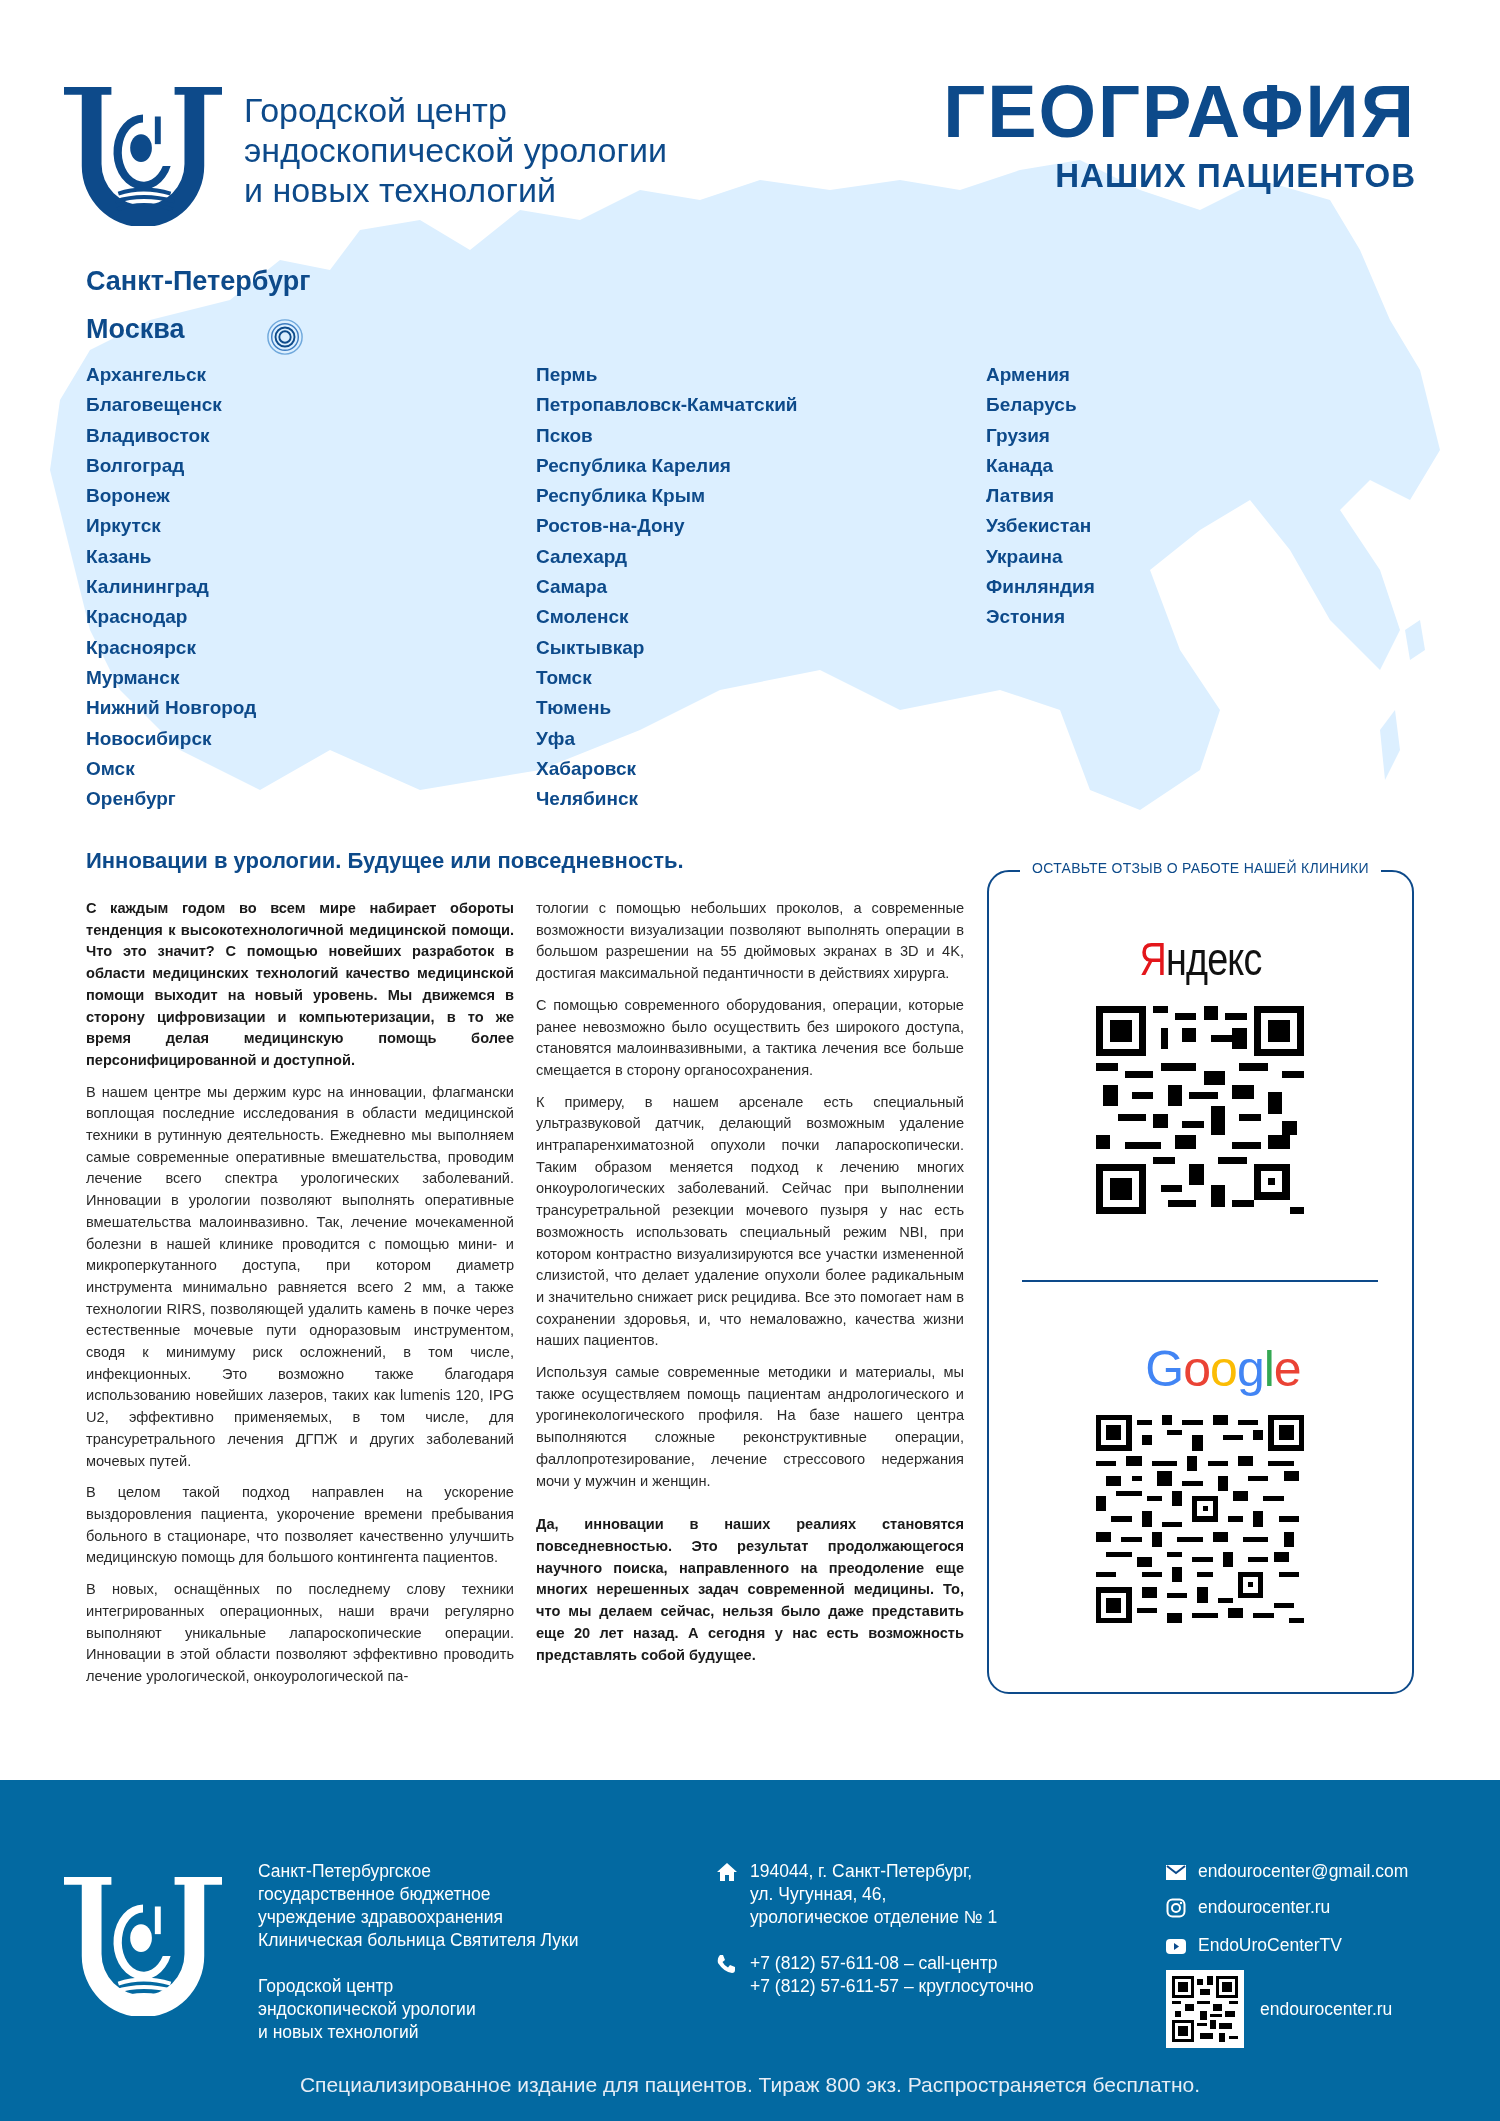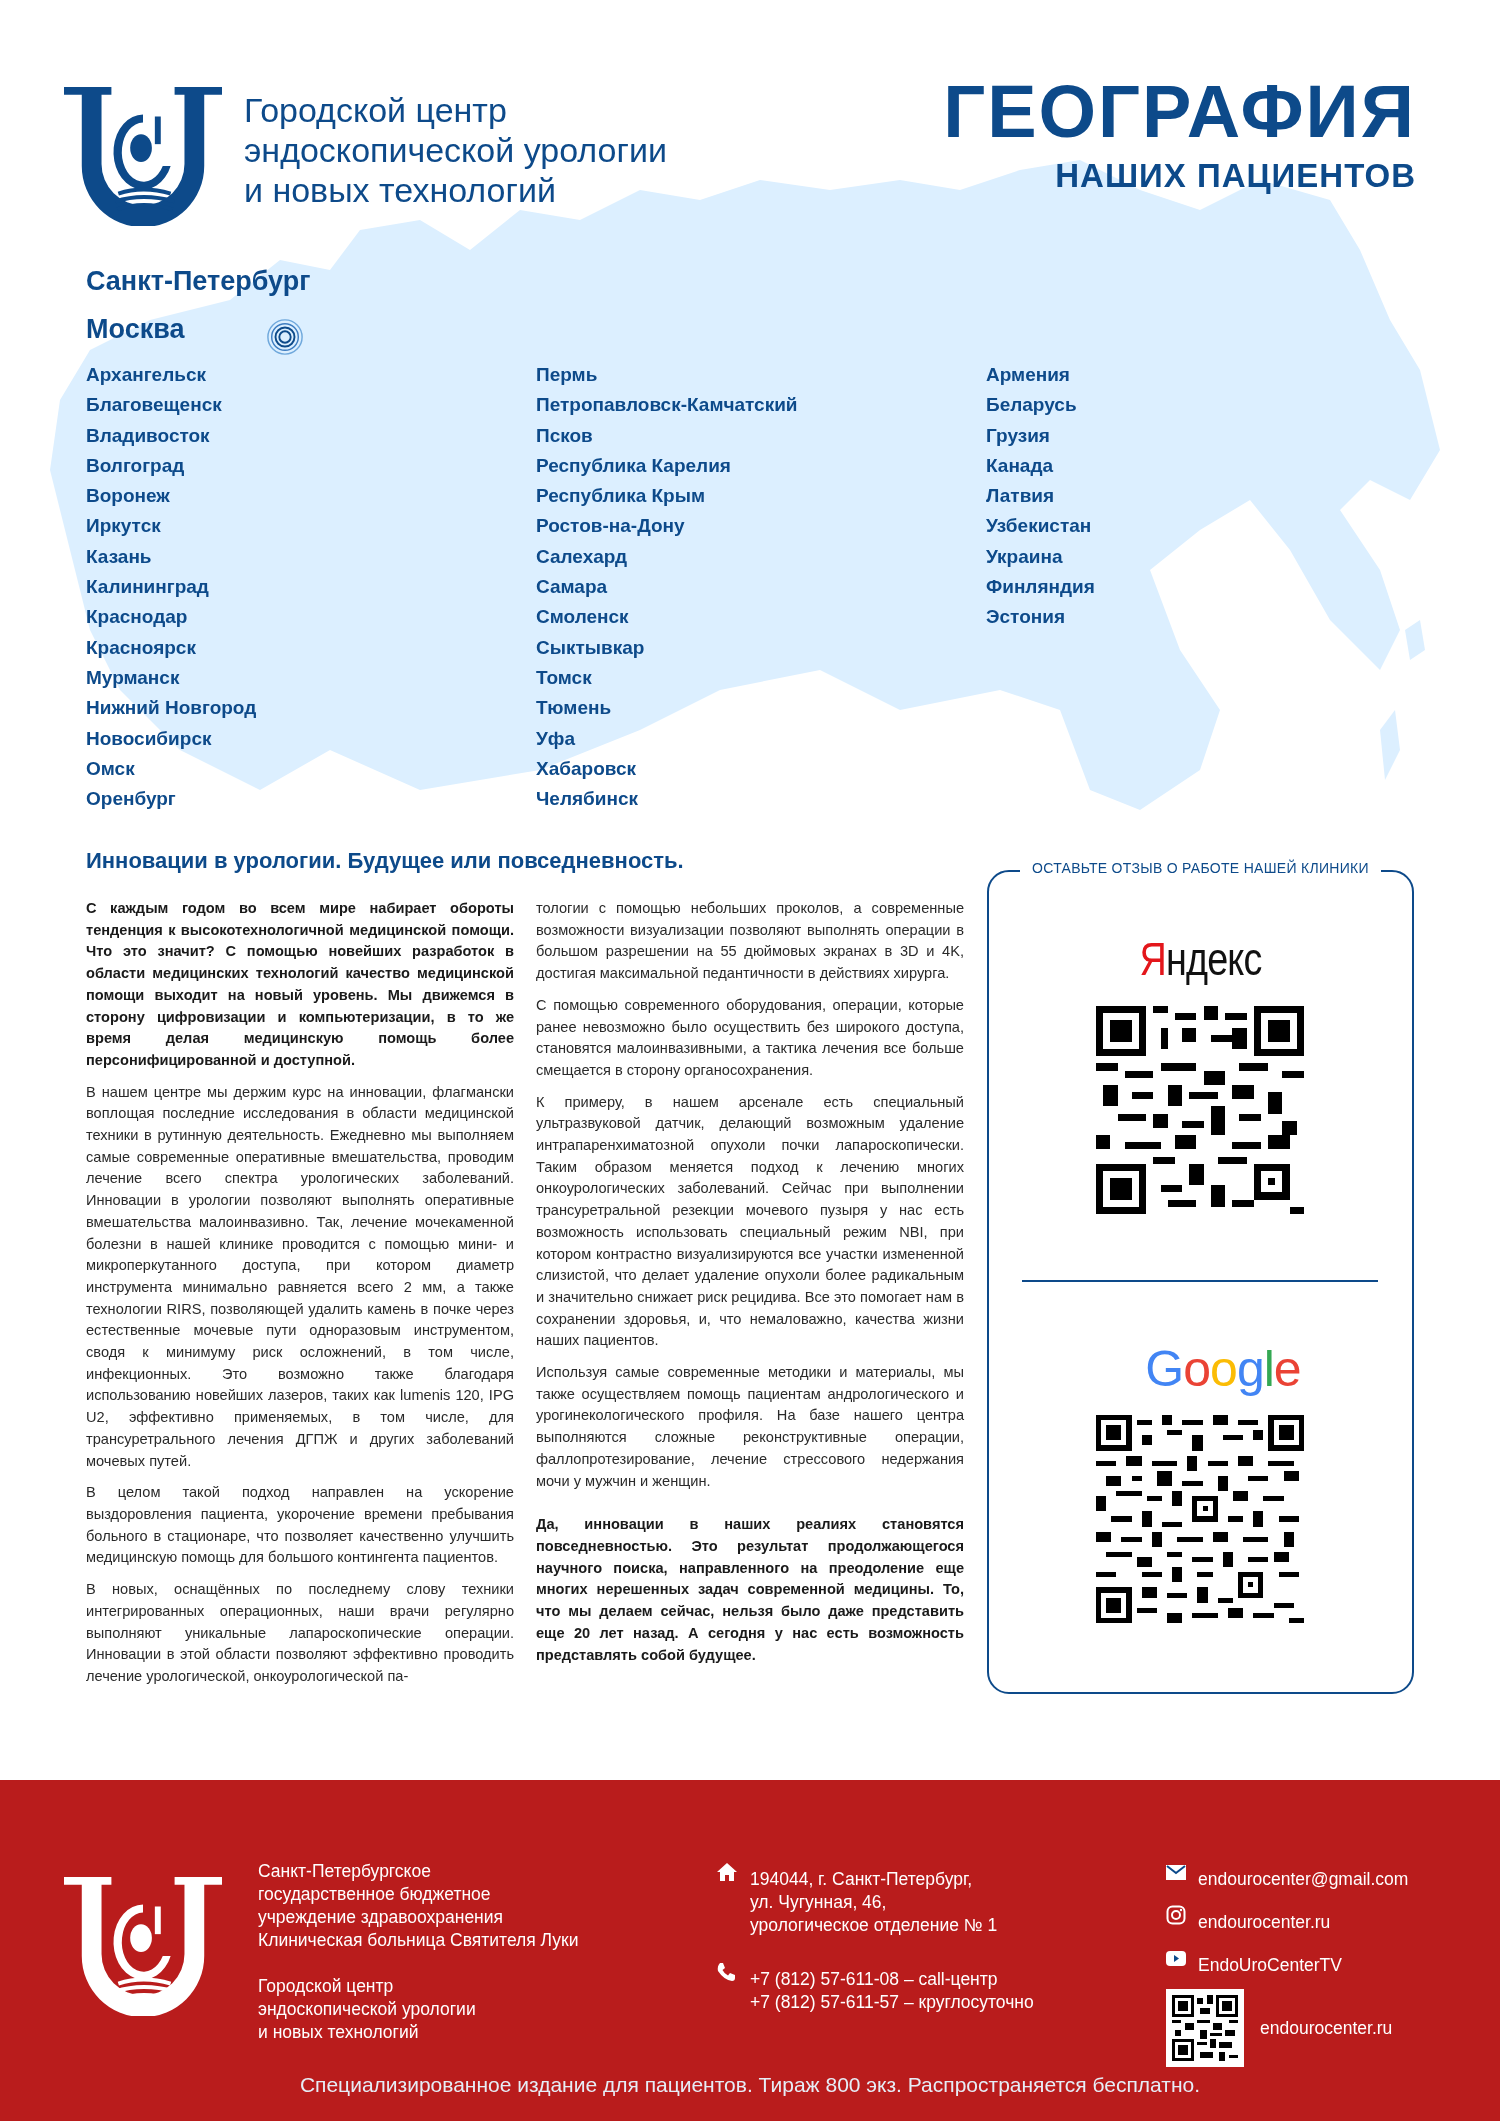--- a/index.html
+++ b/index.html
@@ -41,28 +41,28 @@
   .yandex-logo .y { color: #e3161b; }
   .yandex-logo .rest { color: #111; }
   .qr { position: absolute; background: #fff; }
   .qr-yandex { left: 1096px; top: 1006px; width: 208px; height: 208px; }
   .qr-google { left: 1096px; top: 1415px; width: 208px; height: 208px; }
   .review-divider { position: absolute; left: 1022px; top: 1280px; width: 356px; height: 2px; background: #0d4a8a; }
   .google-logo { position: absolute; left: 987px; width: 427px; top: 1340px; text-align: center; font-size: 50px; font-weight: 400; letter-spacing: -1px; padding-left: 45px; }
   .google-logo span { display: inline-block; }
 
   
-  .footer { position: absolute; left: 0; top: 1780px; width: 1500px; height: 341px; background: #b91c1c; color: #fff; }
+  .footer { position: absolute; left: 0; top: 1780px; width: 1500px; height: 341px; background: #0369a1; color: #fff; }
   .f-logo { position: absolute; left: 64px; top: 96px; width: 158px; height: 140px; }
   .f-org { position: absolute; left: 258px; top: 80px; font-size: 17.5px; line-height: 23px; }
   .f-org .gap { height: 23px; }
   .f-addr { position: absolute; left: 716px; top: 80px; }
   .f-row { display: flex; align-items: flex-start; }
   .f-row .ic { width: 34px; flex-shrink: 0; padding-top: 2px; }
-  .f-row .txt { font-size: 17.5px; line-height: 23px; margin-top: 8px; }
+  .f-row .txt { font-size: 17.5px; line-height: 23px; }
   .f-row .txt div { white-space: nowrap; }
   .f-phone { margin-top: 23px; }
   .f-contacts { position: absolute; left: 1166px; top: 80px; }
   .f-contacts .f-row { margin-bottom: 12px; }
   .f-contacts .ic { width: 32px; }
   .f-qrrow { display: flex; align-items: center; margin-top: 2px; }
   .f-qr { width: 78px; height: 78px; background: #fff; padding: 6px; }
   .f-qrlabel { margin-left: 16px; font-size: 17.5px; }
   .f-note { position: absolute; left: 0; width: 1500px; top: 293px; text-align: center; font-size: 21px; color: #e6edf6; }
 </style>

